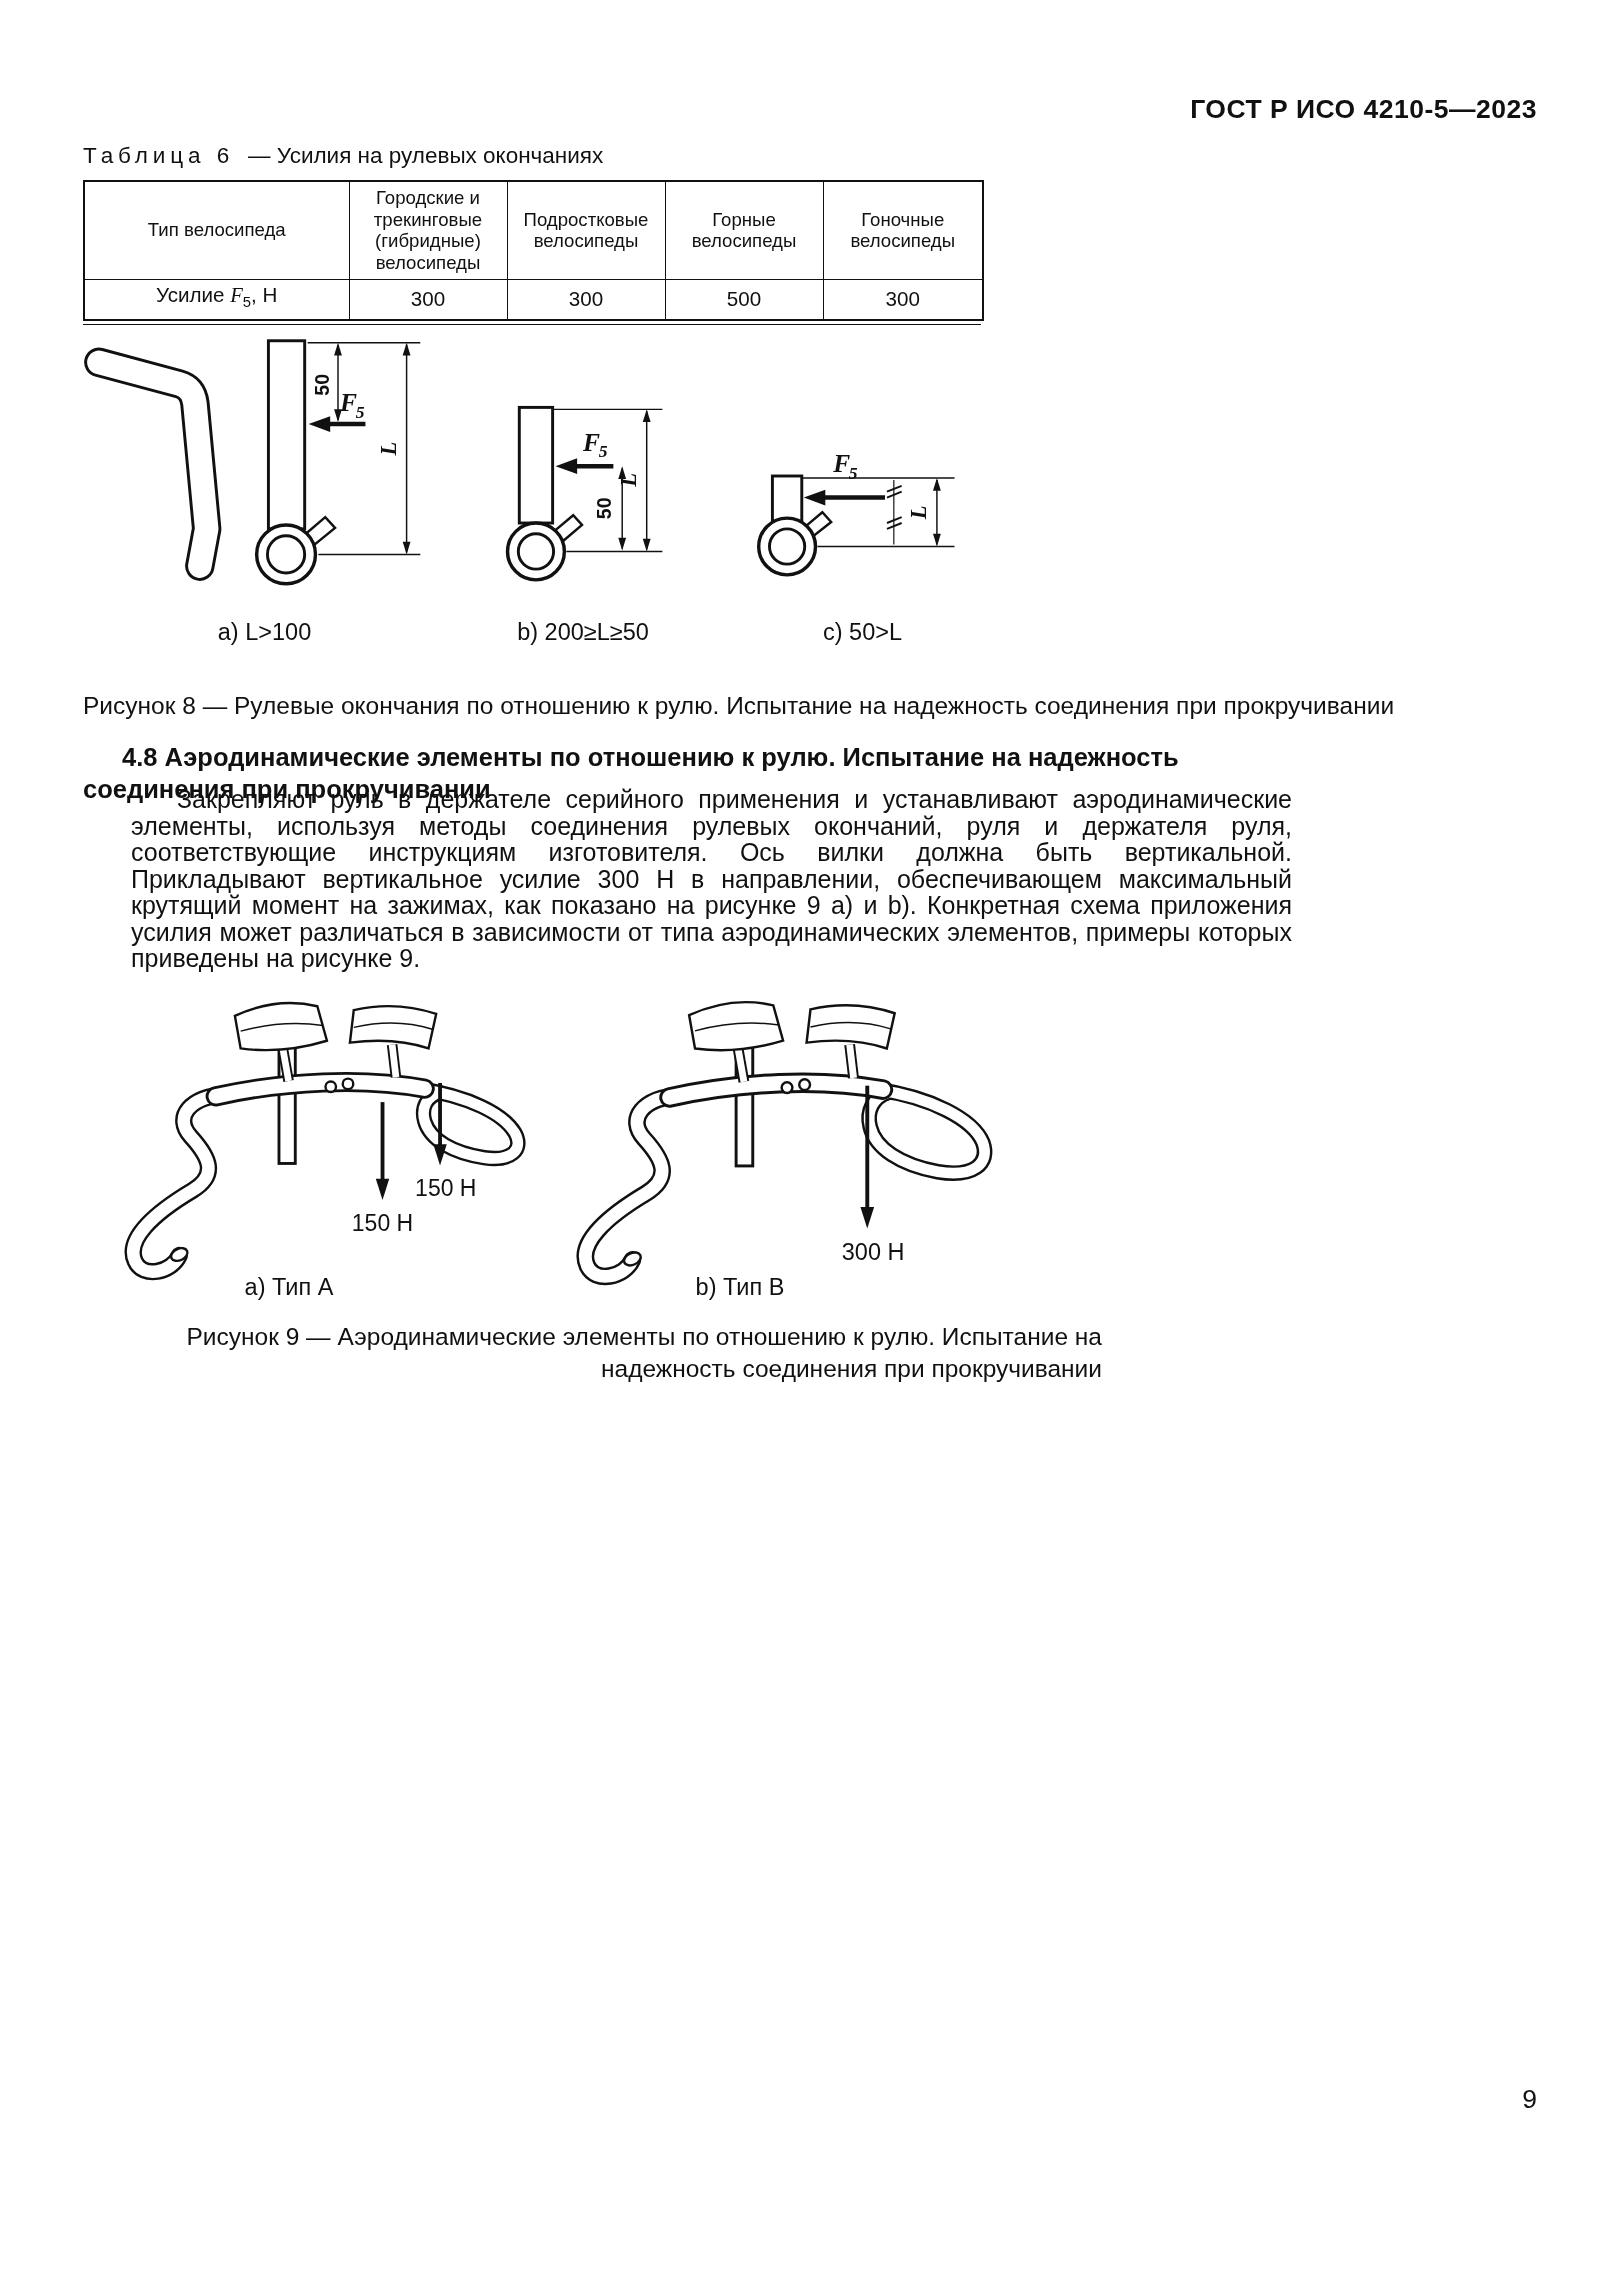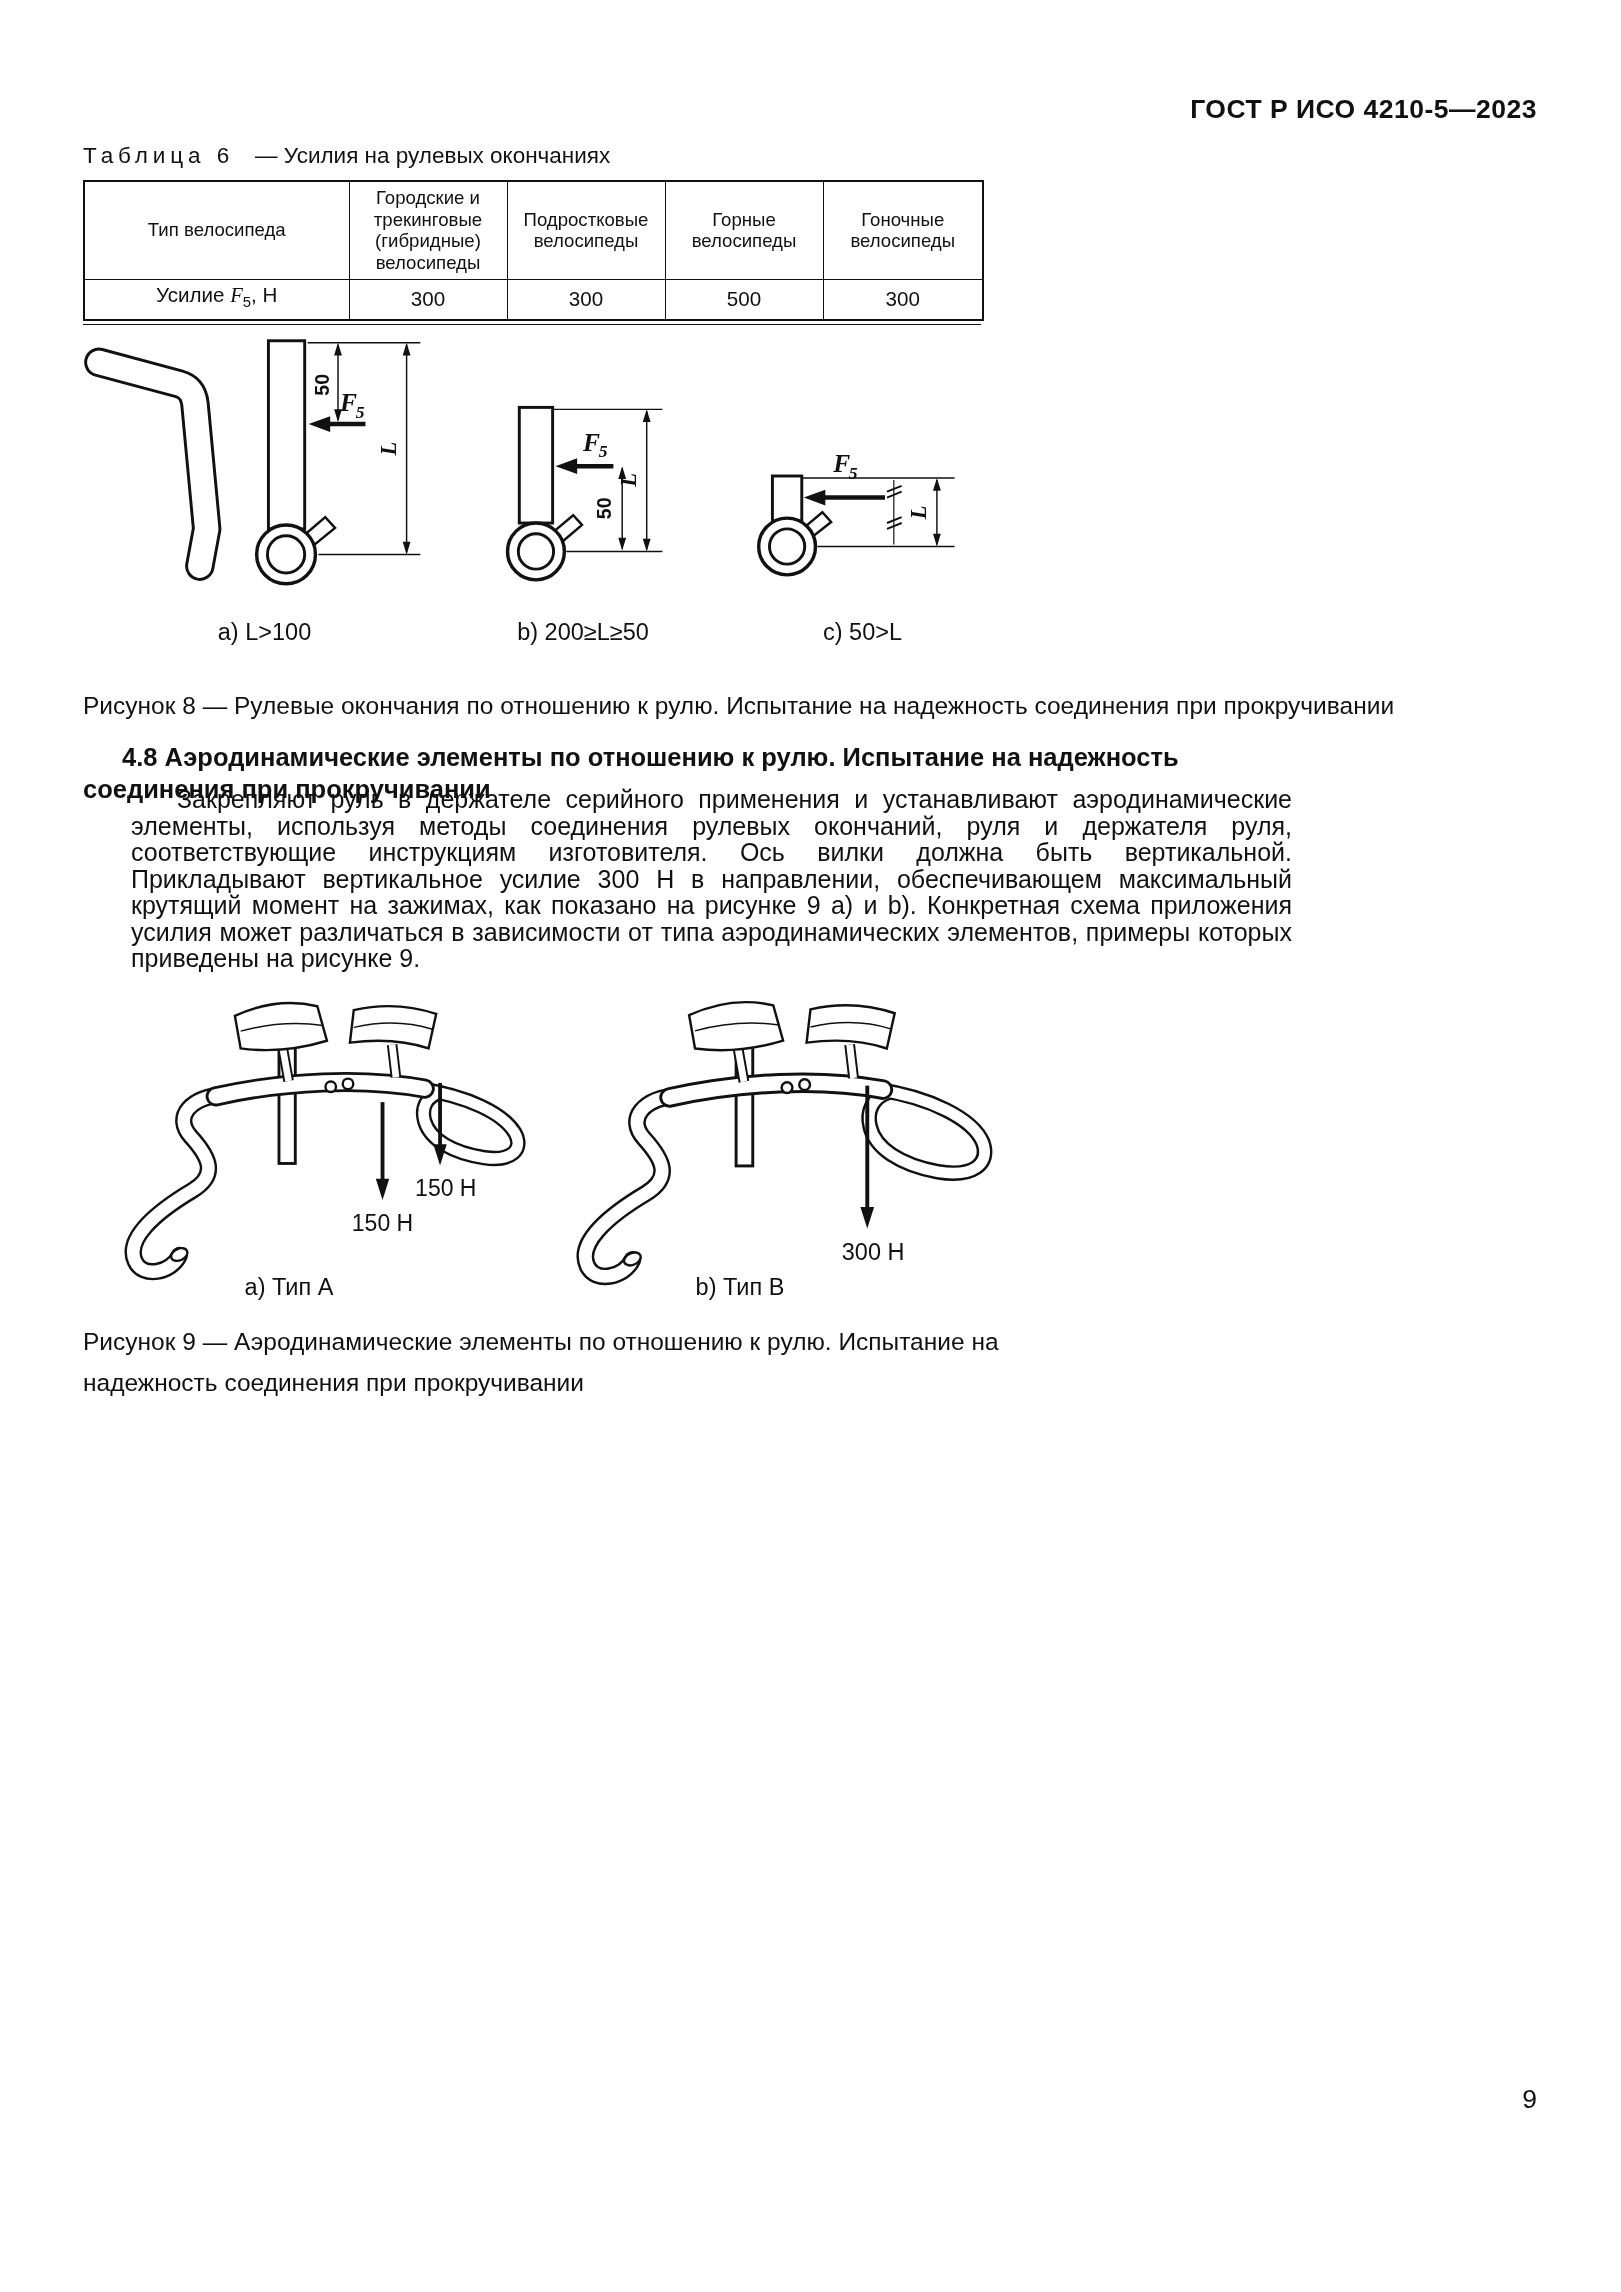--- a/index.html
+++ b/index.html
@@ -7,21 +7,21 @@
   body {
     width:1621px; height:2293px; position:relative;
     font-family:"Liberation Sans", sans-serif; color:#111;
   }
   .abs { position:absolute; }
   .running-header {
     top:94px; left:83px; width:1454px; text-align:right;
     font-weight:bold; font-size:26.5px; letter-spacing:0.5px;
   }
   .table-title { top:143px; left:83px; font-size:22.5px; }
-  .table-title .spaced { letter-spacing:4.9px; margin-right:21px; }
+  .table-title .spaced { letter-spacing:4.9px; margin-right:14px; }
   .t6-wrap { top:180px; left:83px; width:898px; }
   table.t6 { width:100%; border-collapse:collapse; border:2px solid #111; table-layout:fixed; }
   .t6 th, .t6 td {
     border:1.5px solid #111; text-align:center; vertical-align:middle;
     padding:4.9px 5.9px; font-weight:normal; font-size:18.6px; line-height:21.6px;
   }
   .t6 thead th { height:98px; }
   .t6 td { height:41px; font-size:20.6px; }
   .t6-underline { border-top:1.5px solid #111; margin-top:2.9px; }
   .var { font-family:"Liberation Serif", serif; font-style:italic; }
@@ -34,21 +34,21 @@
   .caption8 { top:692px; left:83px; width:1421px; font-size:24.5px; }
   .heading48 {
     top:741px; left:83px; width:1157px; font-size:25.5px; font-weight:bold;
     line-height:32px; text-indent:39px;
   }
   .bodypar {
     top:786px; left:83px; width:1161px; font-size:25px; line-height:26.5px;
     text-align:justify; text-indent:46px; hyphens:auto;margin-left:48px;
   }
   .fig9 { top:978px; left:83px; width:1000px; height:338px; }
-  .caption9 { top:1321px; left:83px; width:1019px; text-align:left; font-size:24.5px; line-height:41px; }
+  .caption9 { top:1321px; left:83px; width:1019px; text-align:right; font-size:24.5px; line-height:32px; }
   .page-number { top:2084px; left:83px; width:1454px; text-align:right; font-size:26.5px; }
   
   .sv-dim  { font:700 20px "Liberation Sans", sans-serif; fill:#111; }
   .sv-L    { font:italic 700 23px "Liberation Serif", serif; fill:#111; }
   .sv-F    { font:italic 700 26px "Liberation Serif", serif; fill:#111; }
   .sv-Fsub { font:italic 700 18px "Liberation Serif", serif; fill:#111; }
   .sv-force{ font:400 24px "Liberation Sans", sans-serif; fill:#111; }
 </style>
 </head>
 <body>

